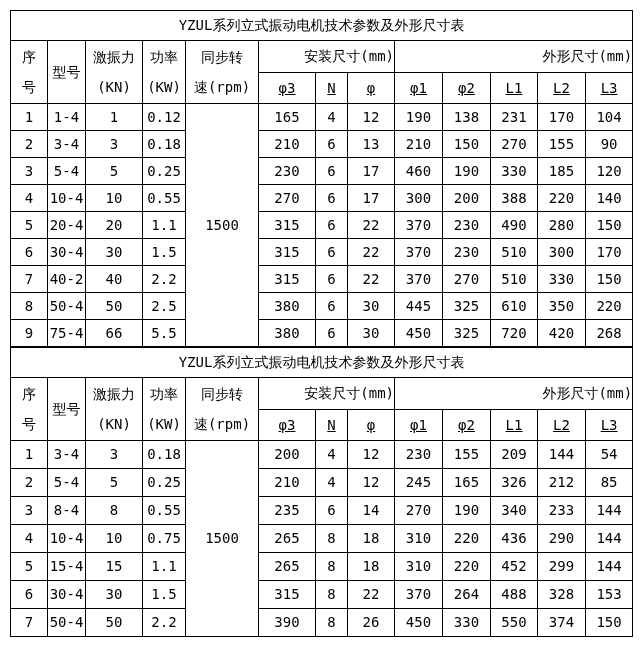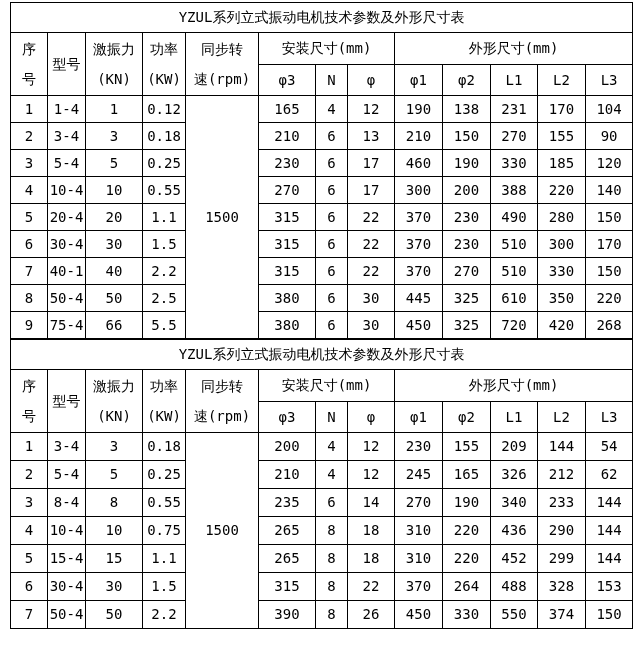--- a/index.html
+++ b/index.html
@@ -1,36 +1,36 @@
 <!DOCTYPE html>
 <html><head>
 <meta charset="utf-8">
 <style>
   html, body { margin: 0; padding: 0; background: #ffffff; }
   body { width: 644px; height: 647px; overflow: hidden; color: #000; }
-  .page { padding: 2px 11px 10px 10px; }
+  .page { padding: 10px 11px 10px 10px; }
   table.spec {
     border-collapse: collapse;
     table-layout: fixed;
     width: 623px;
     font-family: "DejaVu Sans Mono", "DejaVu Sans", monospace;
   }
   table.spec td {
     border: 1px solid #000000;
     text-align: center;
     vertical-align: middle;
     padding: 0;
     font-size: 14px;
     line-height: 1.15;
     overflow: hidden;
     white-space: nowrap;
   }
   td.title-cell { height: 29px; font-size: 15px; }
-  tr.head1 td.group { height: 31px; }
-  tr.head2 td { height: 30px; }
+  tr.head1 td.group { height: 31px; text-align: right; }
+  tr.head2 td { height: 30px; text-decoration: underline; }
   td.hcell .ln { display: block; line-height: 30px; }
   tr.data1 td { height: 26px; }
   tr.data2 td { height: 27px; }
   td.speed { font-size: 14px; }
   
   td.nb { border-bottom: none; }
   td.nt { border-top: none; }
 </style>
 </head>
 <body>
@@ -168,21 +168,21 @@
             <td>6</td>
             <td>22</td>
             <td>370</td>
             <td>230</td>
             <td>510</td>
             <td>300</td>
             <td>170</td>
           </tr>
           <tr class="data1">
             <td>7</td>
-            <td>40-1</td>
+            <td>40-2</td>
             <td>40</td>
             <td>2.2</td>
             <td>315</td>
             <td>6</td>
             <td>22</td>
             <td>370</td>
             <td>270</td>
             <td>510</td>
             <td>330</td>
             <td>150</td>
@@ -288,21 +288,21 @@
             <td>5-4</td>
             <td>5</td>
             <td>0.25</td>
             <td>210</td>
             <td>4</td>
             <td>12</td>
             <td>245</td>
             <td>165</td>
             <td>326</td>
             <td>212</td>
-            <td>62</td>
+            <td>85</td>
           </tr>
           <tr class="data2">
             <td>3</td>
             <td>8-4</td>
             <td>8</td>
             <td>0.55</td>
             <td>235</td>
             <td>6</td>
             <td>14</td>
             <td>270</td>

